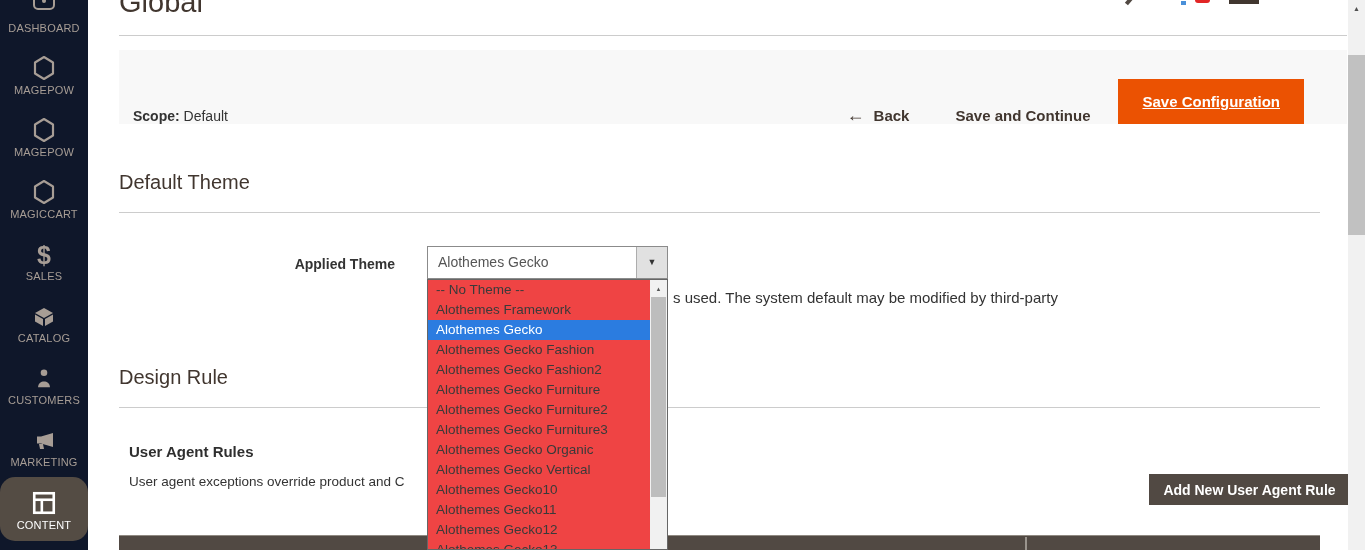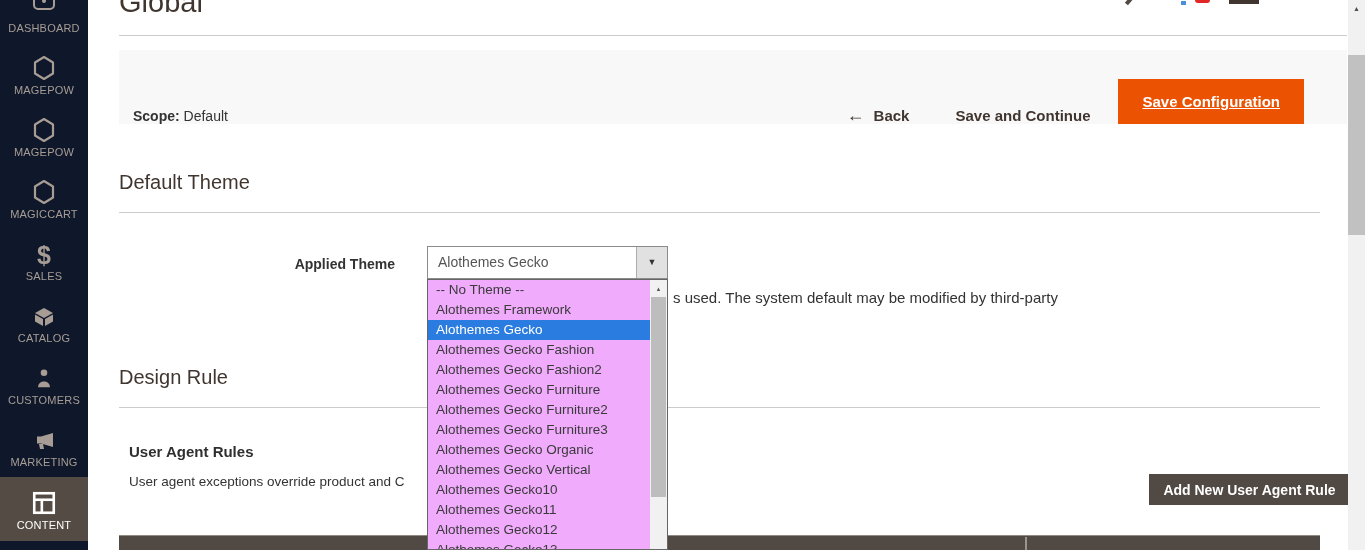--- a/index.html
+++ b/index.html
@@ -15,21 +15,21 @@
     position:absolute; left:0; width:88px; height:62px;
     display:flex; flex-direction:column; align-items:center; justify-content:flex-end;
     padding-bottom:5px; color:#a79d95; cursor:pointer;
   }
   .side-item .lbl { font-size:11px; letter-spacing:.2px; }
   .side-item .icn { height:28px; display:flex; align-items:flex-end; justify-content:center; margin-bottom:3px; }
   .side-item .icn svg { display:block; }
   .icn-dollar { font-size:25px; font-weight:bold; color:#a79d95; line-height:24px; }
   .si-0 { top:-23px; }  .si-1 { top:39px; }  .si-2 { top:101px; } .si-3 { top:163px; }
   .si-4 { top:225px; }  .si-5 { top:287px; } .si-6 { top:349px; } .si-7 { top:411px; }
-  .si-8 { top:477px; height:64px; background:#544c44; color:#fff; padding-bottom:10px; }
+  .si-8 { top:477px; height:64px; background:#544c44; color:#fff; padding-bottom:10px;border-radius:15px; }
   .si-0 .icn { position:absolute; top:7px; }
 
   
   .hdr-frag { position:absolute; z-index:2; }
   .frag-search { left:1127px; top:-3px; width:4px; height:8px; background:#514943; transform:rotate(40deg); }
   .frag-bell   { left:1181px; top:1px;  width:5px; height:4px; background:#4a90d9; }
   .frag-badge  { left:1195px; top:-1px; width:15px; height:4px; background:#e22626; border-radius:0 0 3px 3px; }
   .frag-menu   { left:1229px; top:0;    width:30px; height:4px; background:#41362f; }
 
   
@@ -67,21 +67,21 @@
   .select-arrow-box {
     position:absolute; right:0; top:0; width:31px; height:31px;
     background:#e1e1e1; border-left:1px solid #adadad;
     display:flex; align-items:center; justify-content:center;
   }
   .select-arrow-box .tri { font-size:9px; color:#333; line-height:1; }
 
   
   .dropdown {
     position:absolute; left:427px; top:279px; width:241px; height:271px;
-    background:#f0abfc; border:1px solid #666; z-index:20; overflow:hidden;
+    background:#ef4444; border:1px solid #666; z-index:20; overflow:hidden;
   }
   .dropdown .opts { position:absolute; left:0; top:0; right:17px; }
   .opt { height:20px; line-height:20px; padding-left:8px; font-size:13.5px; color:#3a3a3a; white-space:nowrap; cursor:default; }
   .opt.sel { background:#2b7ce0; color:#fff; }
   .dd-scroll { position:absolute; right:0; top:0; bottom:0; width:17px; background:#f1f1f1; }
   .dd-up { position:absolute; top:0; left:0; width:17px; height:17px; display:flex; align-items:center; justify-content:center; font-size:6px; color:#555; cursor:pointer; }
   .dd-thumb { position:absolute; left:1px; top:17px; width:15px; height:200px; background:#bdbdbd; cursor:pointer; }
 
   .theme-note { position:absolute; left:673px; top:289px; font-size:15px; color:#333; white-space:nowrap; z-index:3; }
 

